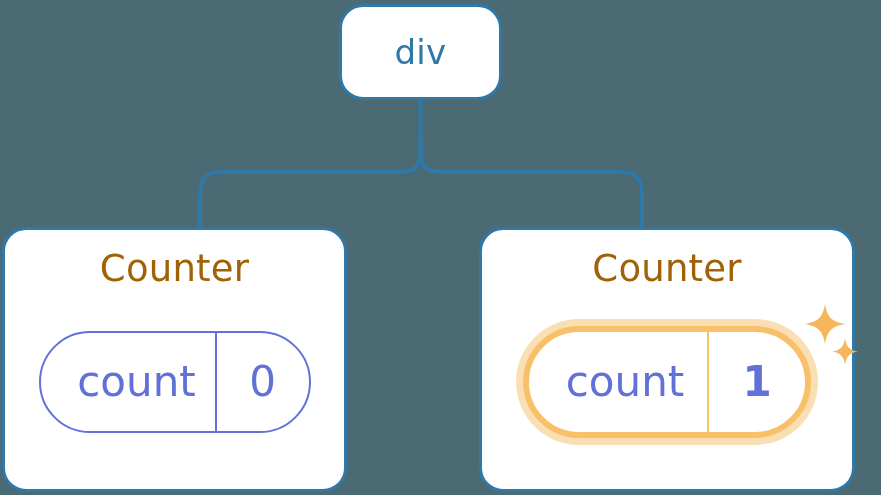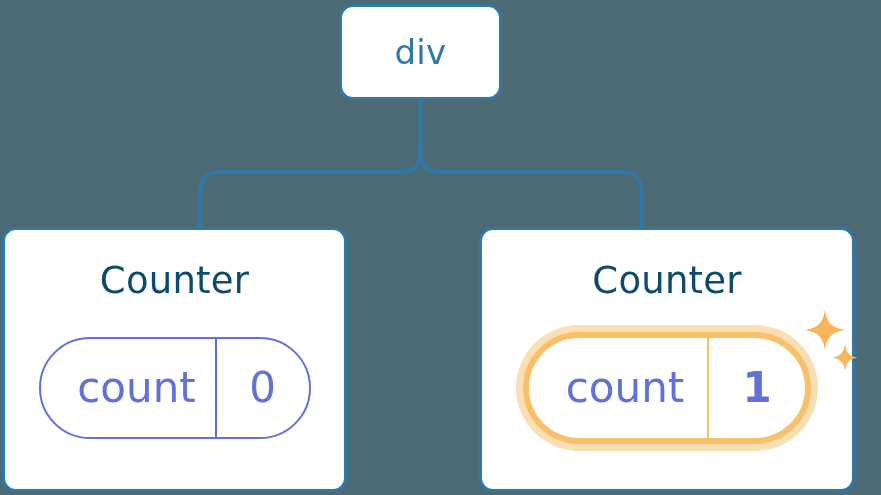--- a/index.html
+++ b/index.html
@@ -31,21 +31,21 @@
     height: 495px;
     pointer-events: none;
   }
 
   
   .node {
     position: absolute;
     box-sizing: border-box;
     background: #ffffff;
     border: 3px solid #2f78a8;
-    border-radius: 14px;
+    border-radius: 24px;
     display: flex;
     flex-direction: column;
     align-items: center;
     justify-content: center;
   }
 
   
   #node-root {
     left: 339px;
     top: 4px;
@@ -67,26 +67,26 @@
     width: 345px;
     height: 265px;
   }
   #node-child-right {
     left: 479px;
     top: 227px;
     width: 376px;
     height: 265px;
   }
   .node-title {
-    color: #0c4a6e;
+    color: #a16207;
     font-size: 37px;
     line-height: 1;
     font-weight: 400;
     letter-spacing: 0.2px;
-    margin-top: 32px;
+    margin-top: 20px;
   }
 
   .node-body {
     flex: 1;
     width: 100%;
     display: flex;
     align-items: center;
     justify-content: center;
     position: relative;
   }

